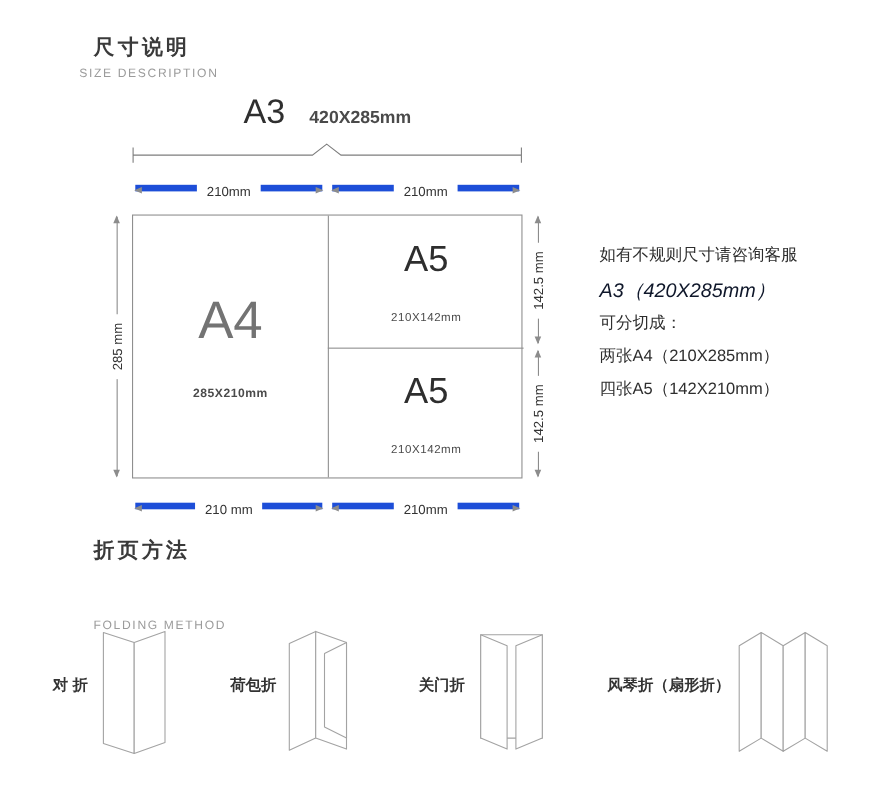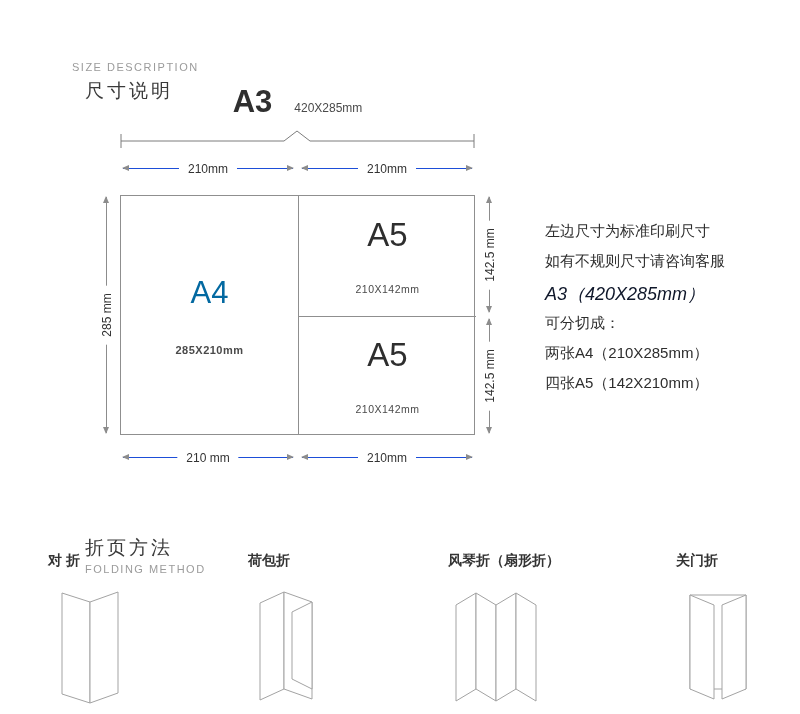--- a/index.html
+++ b/index.html
@@ -1,63 +1,63 @@
 <!DOCTYPE html>
 <html><head>
 <meta charset="utf-8">
 <style>
   * { margin:0; padding:0; box-sizing:border-box; }
   html,body { background:#fff; }
   body { font-family:"Liberation Sans","DejaVu Sans",sans-serif; }
   .page { position:relative; width:800px; height:714px; background:#fff; overflow:hidden; }
 
-  .section-title { position:absolute; font-size:19px; font-weight:normal; color:#3a3a3a; letter-spacing:3px;margin-top:48px; }
+  .section-title { position:absolute; font-size:19px; font-weight:bold; color:#3a3a3a; letter-spacing:3px; }
   .section-subtitle { position:absolute; font-size:11px; color:#9b9b9b; letter-spacing:1.5px; }
 
   
   .a3-header { position:absolute; left:120px; top:84px; width:355px; text-align:center; white-space:nowrap; }
-  .a3-big { font-size:31px; color:#2f2f2f; font-weight:700; }
-  .a3-dims { font-size:12px; color:#4a4a4a; margin-left:22px; }
+  .a3-big { font-size:31px; color:#2f2f2f; font-weight:400; }
+  .a3-dims { font-size:16px; color:#4a4a4a; margin-left:22px;font-weight:bold; }
 
   .bracket-svg { position:absolute; left:120px; top:129px; }
 
   
-  .h-arrow { position:absolute; height:0; border-top:1px solid #1d4ed8; }
+  .h-arrow { position:absolute; height:0; border-top:6px solid #1d4ed8; }
   .h-arrow::before, .h-arrow::after { content:''; position:absolute; top:-4px; width:0; height:0; border-style:solid; }
   .h-arrow::before { left:-1px; border-width:3.5px 7px 3.5px 0; border-color:transparent #8c8c8c transparent transparent; }
   .h-arrow::after { right:-1px; border-width:3.5px 0 3.5px 7px; border-color:transparent transparent transparent #8c8c8c; }
   .h-arrow .arrow-label { position:absolute; left:50%; top:0; transform:translate(-50%,-50%); background:#fff; padding:0 9px; font-size:12px; color:#333; white-space:nowrap; }
 
   .v-arrow { position:absolute; width:0; border-left:1px solid #8c8c8c; }
   .v-arrow::before, .v-arrow::after { content:''; position:absolute; left:-4px; width:0; height:0; border-style:solid; }
   .v-arrow::before { top:-1px; border-width:0 3.5px 7px 3.5px; border-color:transparent transparent #8c8c8c transparent; }
   .v-arrow::after { bottom:-1px; border-width:7px 3.5px 0 3.5px; border-color:#8c8c8c transparent transparent transparent; }
   .v-arrow .arrow-label { position:absolute; top:50%; left:0; transform:translate(-50%,-50%) rotate(-90deg); background:#fff; padding:0 8px; font-size:12px; color:#333; white-space:nowrap; }
 
   
   .diagram-rect { position:absolute; left:120px; top:195px; width:355px; height:240px; border:1px solid #8f8f8f; background:#fff; }
   .divider-v { position:absolute; left:177px; top:0; width:1px; height:100%; background:#8f8f8f; }
   .divider-h { position:absolute; left:177px; top:120px; width:178px; height:1px; background:#8f8f8f; }
   .panel { position:absolute; display:flex; flex-direction:column; align-items:center; justify-content:center;gap:24px; }
   .panel-a4 { left:0; top:0; width:177px; height:240px; }
   .panel-a5-top { left:178px; top:0; width:177px; height:120px; }
   .panel-a5-bottom { left:178px; top:121px; width:177px; height:119px; }
-  .label-a4 { font-size:31px; color:#0369a1; line-height:1; }
+  .label-a4 { font-size:48px; color:#737373; line-height:1; }
   .dims-a4 { font-size:11px; color:#4a4a4a; margin-top:12px; letter-spacing:0.5px;font-weight:bold; }
   .label-a5 { font-size:33px; color:#2e2e2e; line-height:1; }
   .dims-a5 { font-size:10.5px; color:#4a4a4a; margin-top:8px; letter-spacing:0.5px; }
 
   
   .notes { position:absolute; left:545px; top:222px; }
   .note { font-size:15px; color:#2e2e2e; margin-bottom:11px; white-space:nowrap; }
   .note-big { font-size:18px; color:#0f172a; margin:2px 0 8px;font-style:italic; }
 
   
   .fold-row { position:absolute; left:48px; top:552px; width:712px; display:flex; justify-content:space-between; align-items:flex-start; }
-  .fold-col { display:flex; flex-direction:column; }
+  .fold-col { display:flex; flex-direction:row; align-items:center; }
   .fold-label { font-size:14px; font-weight:bold; color:#333; white-space:nowrap; }
   .fold-svg { margin-top:15px; }
   .fold-svg path { stroke:#a3a3a3; fill:#ffffff; stroke-width:1; stroke-linejoin:round; }
   .fold-svg .line { fill:none; }
 </style>
 </head>
 <body>
 
 <div class="page">
 
@@ -108,21 +108,20 @@
   </div>
 
   <div class="h-arrow" style="left:123px; top:457px; width:170px;">
     <span class="arrow-label">210 mm</span>
   </div>
   <div class="h-arrow" style="left:302px; top:457px; width:170px;">
     <span class="arrow-label">210mm</span>
   </div>
 
   <div class="notes">
-    <div class="note">左边尺寸为标准印刷尺寸</div>
     <div class="note">如有不规则尺寸请咨询客服</div>
     <div class="note note-big">A3（420X285mm）</div>
     <div class="note">可分切成：</div>
     <div class="note">两张A4（210X285mm）</div>
     <div class="note">四张A5（142X210mm）</div>
   </div>
 
   <div class="section-title" style="left:85px; top:487px;">折页方法</div>
   <div class="section-subtitle" style="left:85px; top:531px;margin-top:32px;">FOLDING METHOD</div>
 
@@ -139,34 +138,34 @@
     <div class="fold-col">
       <div class="fold-label">荷包折</div>
       <svg class="fold-svg" width="84" height="126" viewBox="0 0 84 126">
         <path d="M12,18 L36,7 L36,104 L12,115 Z"></path>
         <path d="M36,7 L64,17 L64,114 L36,104 Z"></path>
         <path d="M64,17 L44,27 L44,94 L64,104 Z"></path>
       </svg>
     </div>
 
     <div class="fold-col">
+      <div class="fold-label">关门折</div>
+      <svg class="fold-svg" width="84" height="126" viewBox="0 0 84 126">
+        <path d="M14,10 L70,10 L70,104 L14,104 Z"></path>
+        <path d="M14,10 L38,20 L38,114 L14,104 Z"></path>
+        <path d="M70,10 L46,20 L46,114 L70,104 Z"></path>
+      </svg>
+    </div>
+
+    <div class="fold-col">
       <div class="fold-label">风琴折（扇形折）</div>
       <svg class="fold-svg" width="96" height="126" viewBox="0 0 96 126">
         <path d="M8,20 L28,8 L28,104 L8,116 Z"></path>
         <path d="M28,8 L48,20 L48,116 L28,104 Z"></path>
         <path d="M48,20 L68,8 L68,104 L48,116 Z"></path>
         <path d="M68,8 L88,20 L88,116 L68,104 Z"></path>
       </svg>
     </div>
 
-    <div class="fold-col">
-      <div class="fold-label">关门折</div>
-      <svg class="fold-svg" width="84" height="126" viewBox="0 0 84 126">
-        <path d="M14,10 L70,10 L70,104 L14,104 Z"></path>
-        <path d="M14,10 L38,20 L38,114 L14,104 Z"></path>
-        <path d="M70,10 L46,20 L46,114 L70,104 Z"></path>
-      </svg>
-    </div>
-
 
 
   </div>
 </div>
 
 </body></html>

